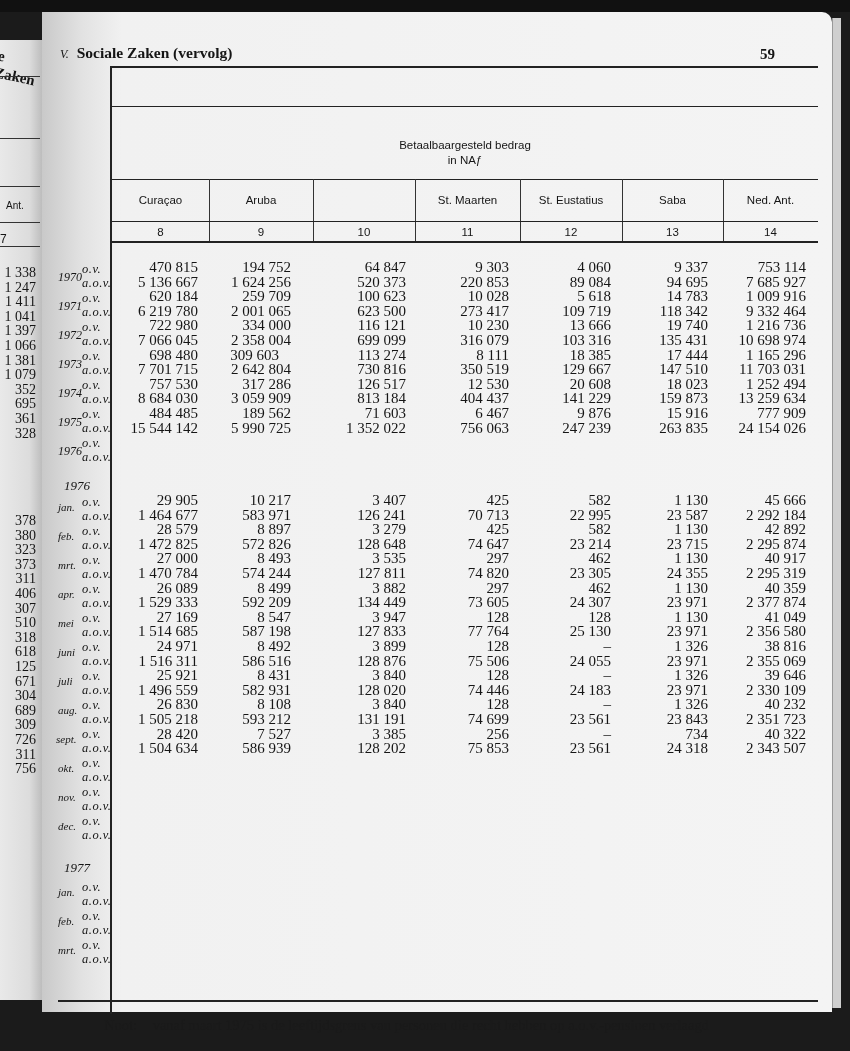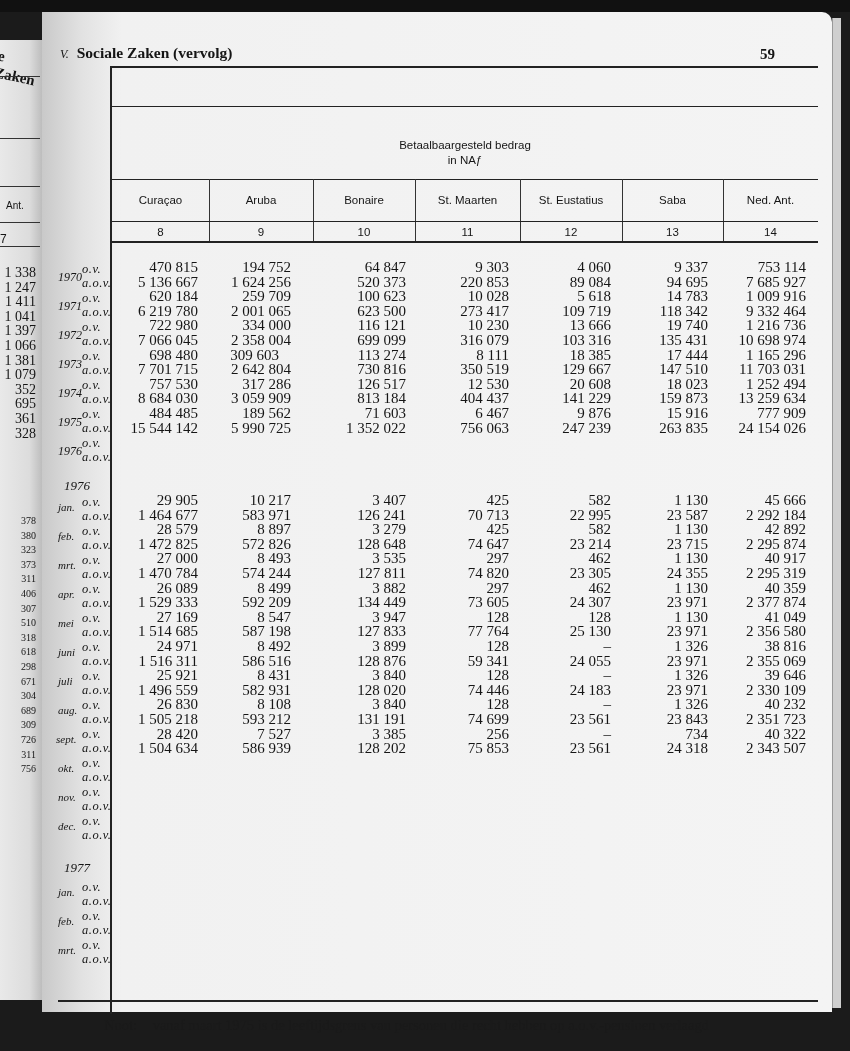--- a/index.html
+++ b/index.html
@@ -14,21 +14,21 @@
     background: linear-gradient(to right, #e9e9e9 0%, #dcdcdc 70%, #bdbdbd 100%);
   }
   .left-page .lp-title {
     position: absolute; left: -4px; top: 12px; font-weight: bold; font-size: 15px;
     transform: rotate(12deg);
   }
   .left-page .lp-rule { position: absolute; left: 0; width: 40px; border-top: 1.5px solid #333; }
   .left-page .lp-ant { position: absolute; left: 6px; top: 160px; font-family: "Liberation Sans", sans-serif; font-size: 10px; }
   .left-page .lp-7 { position: absolute; left: 0; top: 192px; font-family: "Liberation Sans", sans-serif; font-size: 12px; }
   .left-page .lp-nums { position: absolute; right: 6px; top: 226px; font-size: 14px; line-height: 14.6px; text-align: right; }
-  .left-page .lp-nums2 { position: absolute; right: 6px; top: 474px; font-size: 10px; line-height: 14.6px; text-align: right; }
+  .left-page .lp-nums2 { position: absolute; right: 6px; top: 474px; font-size: 14px; line-height: 14.6px; text-align: right; }
 
   .page {
     position: absolute; left: 42px; top: 12px; width: 790px; height: 1000px;
     background: linear-gradient(to right, #c9c9c9 0px, #e2e2e2 40px, #f1f1f1 80px, #f4f4f4 100%);
     border-radius: 0 10px 0 0;
   }
   .page-edge { position: absolute; left: 832px; top: 18px; width: 8px; height: 990px; background: #cfcfcf; border-left: 1px solid #999; }
   .section-title {
     position: absolute; left: 60px; top: 44px; font-weight: bold; font-size: 15.5px;
   }
@@ -91,21 +91,21 @@
     <div>378</div>
       <div>380</div>
     <div>323</div>
       <div>373</div>
     <div>311</div>
       <div>406</div>
     <div>307</div>
       <div>510</div>
     <div>318</div>
       <div>618</div>
-    <div>298</div>
+    <div>125</div>
       <div>671</div>
     <div>304</div>
       <div>689</div>
     <div>309</div>
       <div>726</div>
     <div>311</div>
       <div>756</div>
   </div>
 </div>
 
@@ -132,21 +132,20 @@
 
   <div class="vline" style="left:141px; top:121px; height:62px"></div>
   <div class="vline" style="left:245px; top:121px; height:62px"></div>
   <div class="vline" style="left:347px; top:121px; height:62px"></div>
   <div class="vline" style="left:452px; top:121px; height:62px"></div>
   <div class="vline" style="left:554px; top:121px; height:62px"></div>
   <div class="vline" style="left:655px; top:121px; height:62px"></div>
 
   <div class="col-head" style="left:141px; width:104px; top:121px; height:42px">Aruba</div>
   <div class="col-head" style="left:44px; width:97px; top:121px; height:42px">Curaçao</div>
-  <div class="col-head" style="left:245px; width:102px; top:121px; height:42px">Bonaire</div>
   <div class="col-head" style="left:347px; width:105px; top:121px; height:42px">St. Maarten</div>
   <div class="col-head" style="left:452px; width:102px; top:121px; height:42px">St. Eustatius</div>
   <div class="col-head" style="left:554px; width:101px; top:121px; height:42px">Saba</div>
   <div class="col-head" style="left:655px; width:95px; top:121px; height:42px">Ned. Ant.</div>
 
   <div class="rule" style="top:163px"></div>
 
   <div class="col-num" style="left:44px; width:97px; top:164px; height:19px">8</div>
   <div class="col-num" style="left:141px; width:104px; top:164px; height:19px">9</div>
   <div class="col-num" style="left:245px; width:102px; top:164px; height:19px">10</div>
@@ -501,21 +500,21 @@
         <span style="right: 412px;">3 899</span>
         <span style="right: 309px;">128</span>
         <span style="right: 207px;">–</span>
         <span style="right: 110px;">1 326</span>
         <span style="right: 12px;">38 816</span>
       </div>
       <div class="num-row" style="top: 595.6px; left: 0px;">
         <span style="right: 620px;">1 516 311</span>
         <span style="right: 527px;">586 516</span>
         <span style="right: 412px;">128 876</span>
-        <span style="right: 309px;">59 341</span>
+        <span style="right: 309px;">75 506</span>
         <span style="right: 207px;">24 055</span>
         <span style="right: 110px;">23 971</span>
         <span style="right: 12px;">2 355 069</span>
       </div>
       <div class="num-row" style="top: 610.2px; left: 0px;">
         <span style="right: 620px;">25 921</span>
         <span style="right: 527px;">8 431</span>
         <span style="right: 412px;">3 840</span>
         <span style="right: 309px;">128</span>
         <span style="right: 207px;">–</span>

